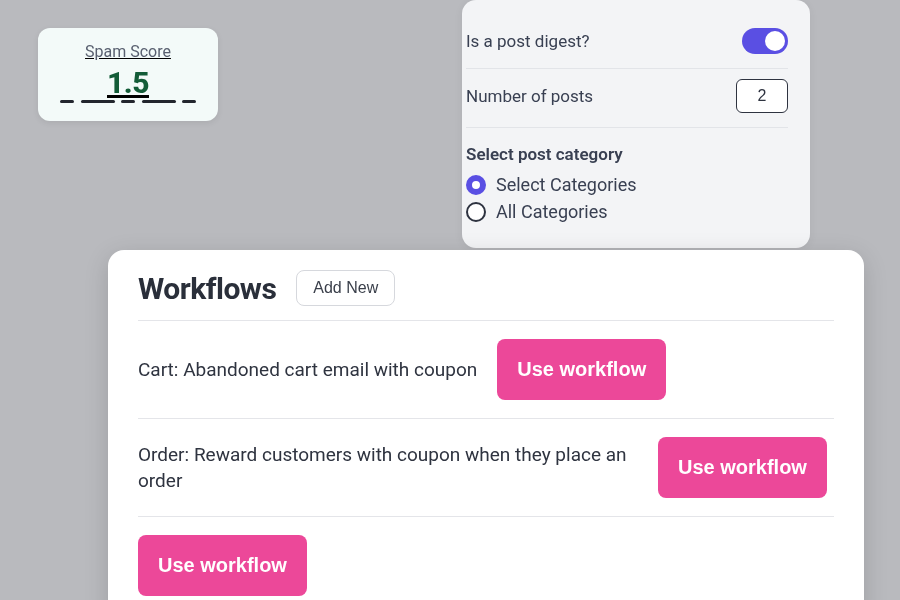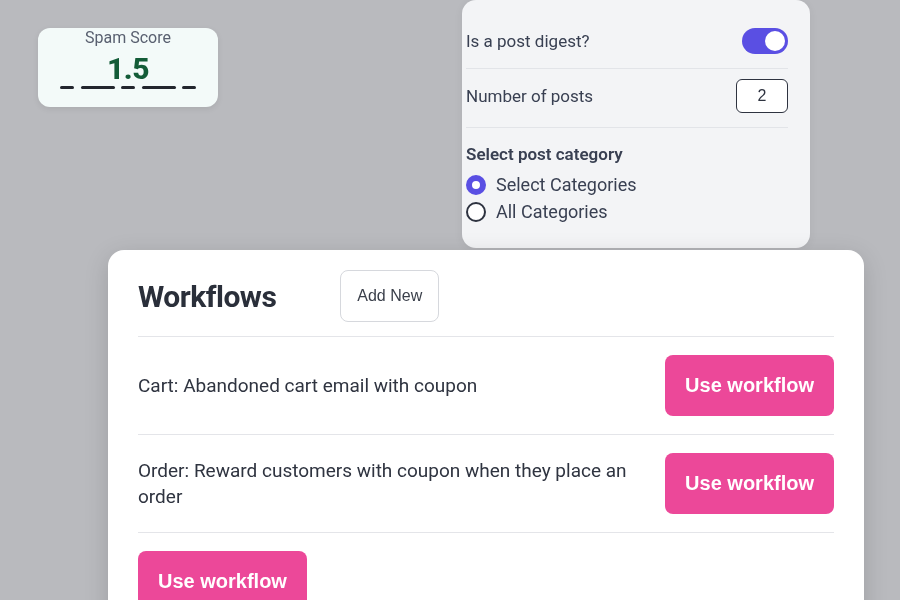--- a/index.html
+++ b/index.html
@@ -14,22 +14,23 @@
   }
 
   
   .spam-card {
     position: absolute;
     top: 28px;
     left: 38px;
     width: 180px;
     background: #F3FAF9;
     border-radius: 12px;
-    padding: 0 18px 18px 18px;
+    padding: 14px 18px 18px 18px;
     box-shadow: 0 2px 6px rgba(0,0,0,0.08);
+    text-decoration: underline;
   }
   .spam-title {
     text-align: center;
     font-size: 16px;
     color: #596070;
     margin-bottom: 4px;
   }
   .spam-value {
     text-align: center;
     font-size: 30px;
@@ -156,30 +157,29 @@
     font-weight: 700;
     color: #2A2F3A;
     letter-spacing: -0.5px;
   }
   .add-new-btn {
     border: 1px solid #D6D8DD;
     background: #fff;
     color: #3A3F4A;
     font-size: 16px;
     font-weight: 500;
-    padding: 16px 16px;
+    padding: 8px 16px;
     border-radius: 8px;
     cursor: pointer;
-    margin-left: 44px;
   }
   .wf-row {
     display: flex;
     align-items: center;
-    justify-content: space-between;
-    gap: 30px;
+    justify-content: flex-start;
+    gap: 20px;
     padding: 18px 0;
     border-top: 1px solid #E4E5E9;
   }
   .wf-row:first-of-type { border-top: 1px solid #E4E5E9; }
   .wf-name {
     font-size: 19px;
     color: #2F3440;
     line-height: 1.35;
     max-width: 500px;
   }

